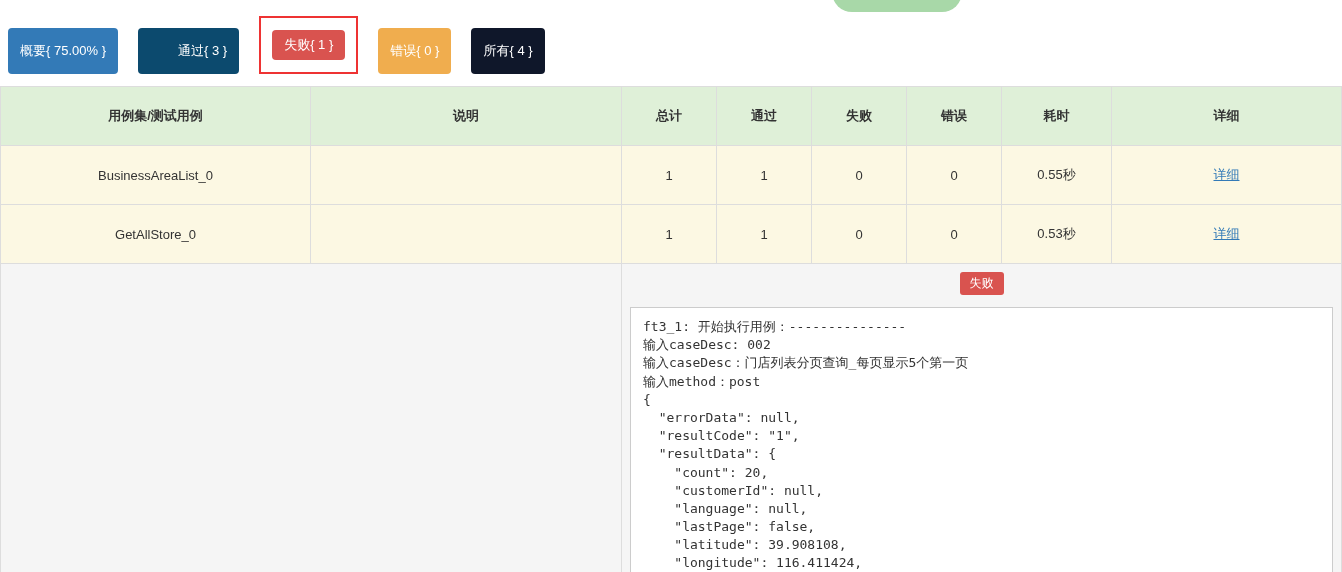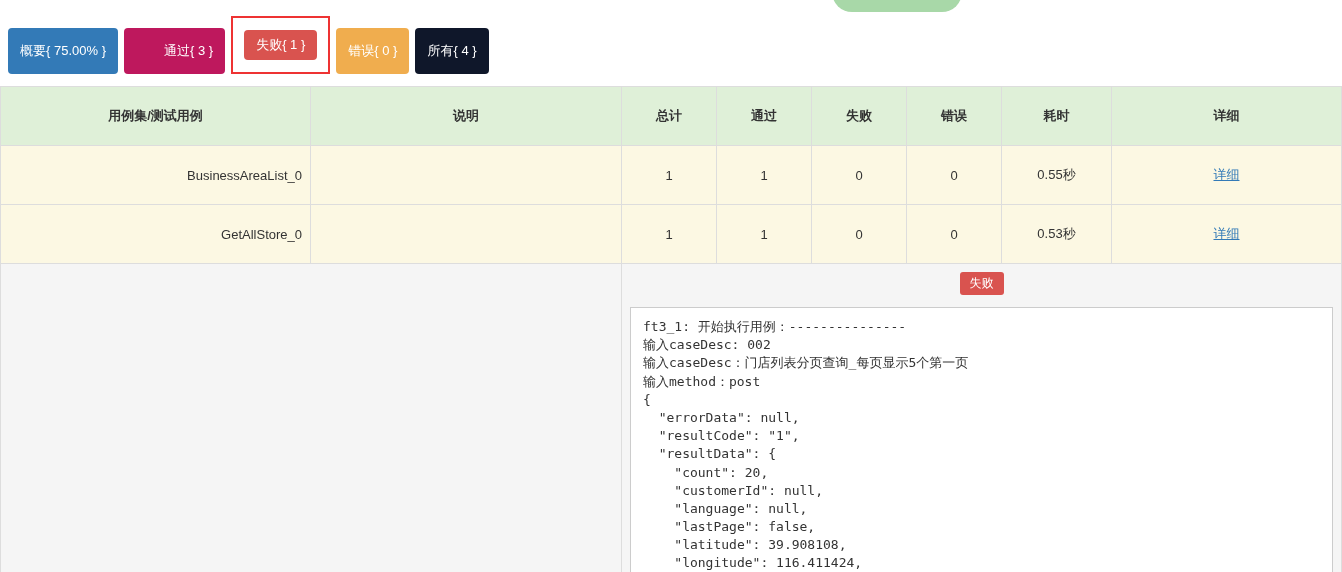--- a/index.html
+++ b/index.html
@@ -1,28 +1,28 @@
 <!DOCTYPE html>
 <html><head>
 <meta charset="utf-8">
 <style>
 * { box-sizing: border-box; margin: 0; padding: 0; }
 body { font-family: "Microsoft YaHei", Arial, sans-serif; font-size: 13px; color: #333; background: #fff; width: 1342px; }
-.filters { padding: 28px 8px 12px 8px; display: flex; gap: 6px; }
+.filters { padding: 28px 8px 12px 8px; display: flex; gap: 20px; }
 .btn { display: inline-block; padding: 6px 12px; border-radius: 4px; color: #fff; font-size: 13px; border: none; cursor: pointer; }
 .btn-blue { background: #337ab7; }
-.btn-green { background: #be185d; padding-left: 40px; }
+.btn-green { background: #0c4a6e; padding-left: 40px; }
 .btn-red { background: #d9534f; }
 .btn-orange { background: #f0ad4e; }
 .btn-lightblue { background: #0f172a; }
 .highlight { border: 2px solid #ee3333; padding: 12px 11px; margin-top: -12px; }
 table { width: 100%; border-collapse: collapse; table-layout: fixed; }
 th, td { border: 1px solid #ddd; padding: 20px 8px; text-align: center; vertical-align: middle; }
 th { background: #dff0d8; color: #333; font-weight: bold; font-size: 13px; }
-td.name { text-align: right; }
+td.name { text-align: center; }
 tbody tr { background: #fcf8e3; }
 a.link { color: #337ab7; text-decoration: underline; cursor: pointer; }
 .detail-row td { background: #f5f5f5; text-align: left; padding: 0; border-top: none; }
 .fail-badge { display: inline-block; background: #d9534f; color: #fff; padding: 3px 10px; border-radius: 3px; font-size: 12px; margin: 8px 0; }
 .fail-badge-wrap { text-align: center; }
 .detail-box { margin: 4px 8px 8px 8px; border: 1px solid #ccc; background: #fff; padding: 10px 12px; font-family: Consolas, monospace; font-size: 13px; color: #333; white-space: pre; overflow: hidden; line-height: 1.4; }
 .green-blob { position: absolute; right: 380px; top: -8px; width: 130px; height: 20px; background: #a8d8a8; border-radius: 0 0 60px 60px; }
 </style>
 </head>
 <body>

